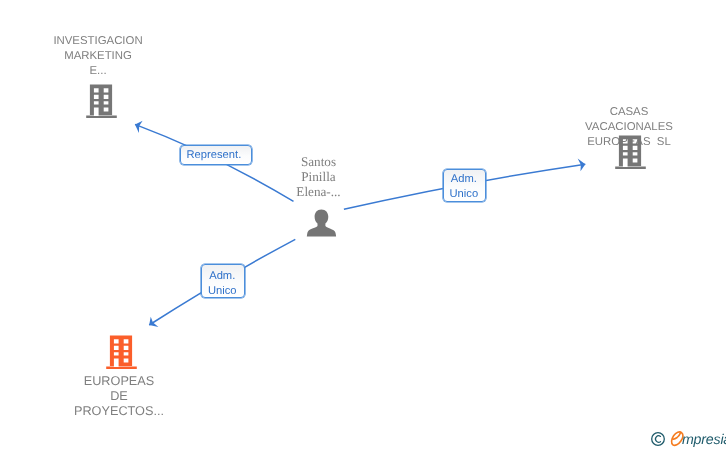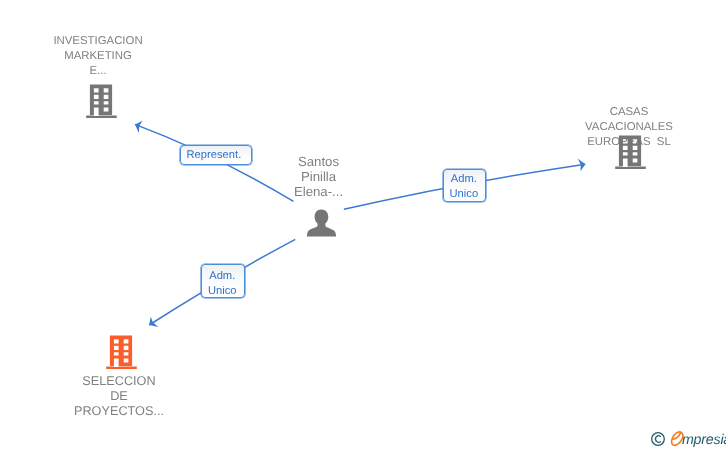--- a/index.html
+++ b/index.html
@@ -9,21 +9,21 @@
   #stage{position:relative;width:588px;height:450px;}
   svg.edges{position:absolute;left:0;top:0;width:728px;height:450px;overflow:visible;}
   .node{position:absolute;text-align:center;}
   .node-text{color:#7f7f7f;font-size:11.4px;line-height:15.2px;white-space:pre;}
   .bld{position:absolute;}
   .relbox{position:absolute;box-sizing:border-box;border:1px solid #4b8edb;box-shadow:0 0 0 0.6px #4b8edb;
           border-radius:4px;background:linear-gradient(to bottom,#f0f1f3 0%,#fbfcfd 55%,#ffffff 100%);color:#2f71c9;font-size:11.2px;
           line-height:14.6px;text-align:center;display:flex;flex-direction:column;
           align-items:center;justify-content:flex-start;white-space:pre;}
   .person-name{position:absolute;color:#7f7f7f;font-size:13.2px;line-height:15.2px;
-               text-align:center;white-space:pre;}
+               text-align:center;white-space:pre;font-family:Liberation Serif, serif;}
   .logo{position:absolute;display:flex;align-items:baseline;}
 </style>
 </head>
 <body>
 
 <div id="stage">
 
   <svg class="edges" viewBox="0 0 728 450">
     <defs>
       <marker id="ah" markerWidth="16" markerHeight="16" refX="13" refY="8" orient="auto" markerUnits="userSpaceOnUse">
@@ -53,21 +53,21 @@
   <div class="node" style="left:549px;top:84px;width:160px;margin-top:21px;">
     <div class="node-text">CASAS
 VACACIONALES
 EUROPEAS  SL</div>
   </div>
   <svg class="bld" style="left:615px;top:135px;" width="31" height="34" viewBox="0 0 31 34">
     <path fill="#767676" fill-rule="evenodd" d="M3.9,0.4H26.1V32H3.9ZM0.2,31.5H30.8V33.9H0.2ZM7.9,4.3H12.6V8.5H7.9ZM17.7,4.3H22.4V8.5H17.7ZM7.9,10.7H12.6V14.9H7.9ZM17.7,10.7H22.4V14.9H17.7ZM7.9,17.2H12.6V20.6H7.9ZM17.7,17.2H22.4V20.6H17.7ZM7.9,23.6H12.6V31.5H7.9ZM17.7,23.6H22.4V27.4H17.7Z"></path>
   </svg>
 
   <div class="node" style="left:39px;top:374px;width:160px;">
-    <div class="node-text" style="font-size:12.7px;line-height:15.1px;">SELECCION
+    <div class="node-text" style="font-size:12.7px;line-height:15.1px;">EUROPEAS
 DE
 PROYECTOS...</div>
   </div>
   <svg class="bld" style="left:105.5px;top:335.2px;" width="31" height="34" viewBox="0 0 31 34">
     <path fill="#fb5e2a" fill-rule="evenodd" d="M3.9,0.4H26.1V32H3.9ZM0.2,31.5H30.8V33.9H0.2ZM7.9,4.3H12.6V8.5H7.9ZM17.7,4.3H22.4V8.5H17.7ZM7.9,10.7H12.6V14.9H7.9ZM17.7,10.7H22.4V14.9H17.7ZM7.9,17.2H12.6V20.6H7.9ZM17.7,17.2H22.4V20.6H17.7ZM7.9,23.6H12.6V31.5H7.9ZM17.7,23.6H22.4V27.4H17.7Z"></path>
   </svg>
 
   <div class="person-name" style="left:258.5px;top:153.6px;width:120px;">Santos
 Pinilla
 Elena-...</div>

